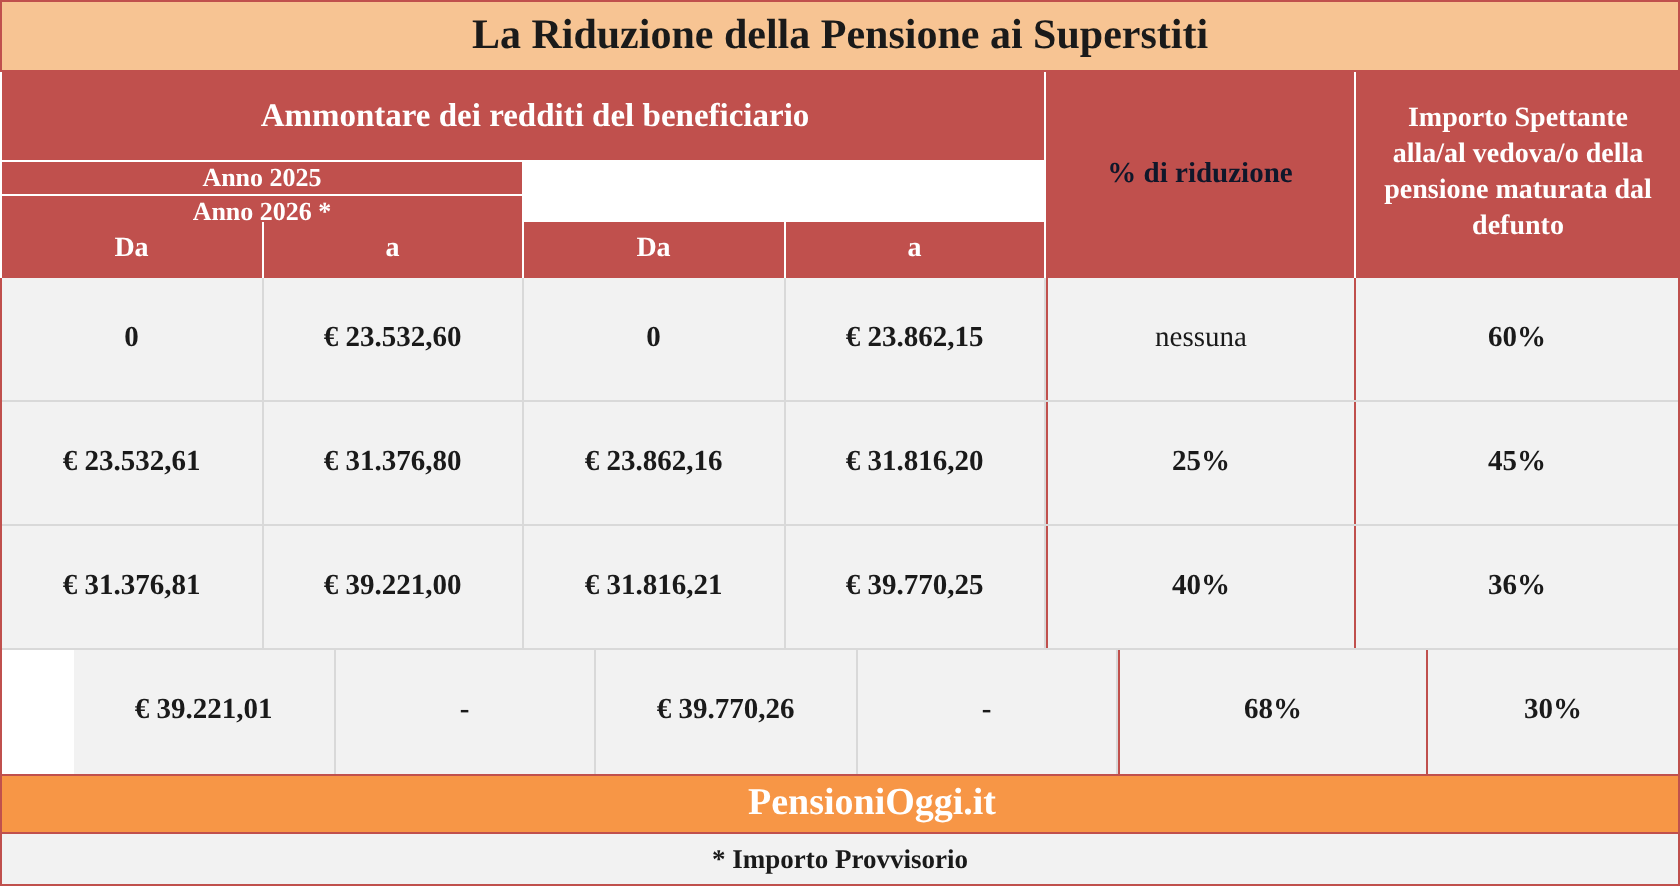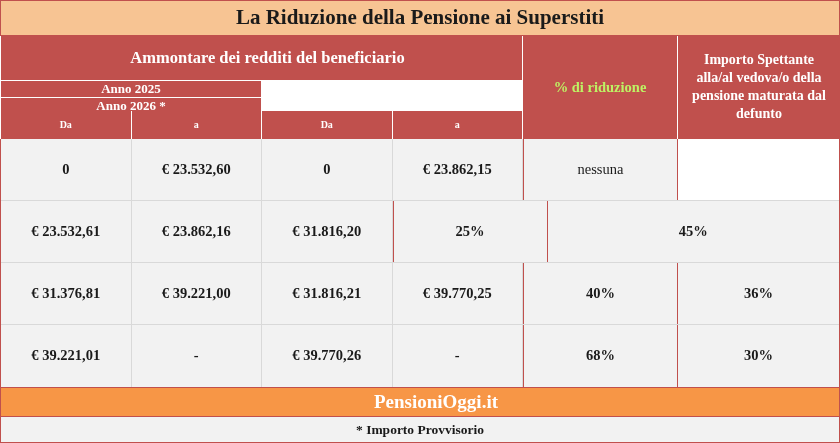--- a/index.html
+++ b/index.html
@@ -81,33 +81,33 @@
     font-family: "Liberation Serif", serif;
   }
   .hdr-subs {
     display: flex;
     height: 28px;
   }
   .hdr-sub {
     width: 130.5px;
     background: #c0504d;
     color: #ffffff;
-    font-size: 10px;
+    font-size: 14px;
     font-weight: bold;
     display: flex;
     align-items: center;
     justify-content: center;
     border-right: 1px solid #ffffff;
     box-sizing: border-box;
     font-family: "Liberation Serif", serif;
   }
   .hdr-pct {
     width: 155px;
     background: #c0504d;
-    color: #bef264;
+    color: #0f172a;
     font-size: 14.5px;
     font-weight: bold;
     display: flex;
     align-items: center;
     justify-content: center;
     text-align: center;
     border-right: 1px solid #ffffff;
     box-sizing: border-box;
     padding: 0 6px;
     font-family: "Liberation Serif", serif;
@@ -132,21 +132,21 @@
     flex: 1;
     display: flex;
     flex-direction: column;
   }
   .row {
     display: flex;
     height: 62px;
     border-bottom: 1px solid #d9d9d9;
     box-sizing: border-box;
   }
-  .row:last-child { border-bottom: none; }
+  .row:last-child { border-bottom: none; padding-left: 36px; }
   .cell {
     background: #f2f2f2;
     color: #1a1a1a;
     font-size: 14.5px;
     font-weight: bold;
     display: flex;
     align-items: center;
     justify-content: center;
     box-sizing: border-box;
     border-right: 1px solid #d9d9d9;
@@ -221,24 +221,26 @@
   </div>
 
   <div class="rows table-wrap">
 
     <div class="row">
       <div class="cell c-val">0</div>
       <div class="cell c-val">€ 23.532,60</div>
       <div class="cell c-val">0</div>
       <div class="cell c-val">€ 23.862,15</div>
       <div class="cell c-pct nessuna">nessuna</div>
+      <div class="cell c-spett">60%</div>
     </div>
 
     <div class="row">
       <div class="cell c-val">€ 23.532,61</div>
+      <div class="cell c-val">€ 31.376,80</div>
       <div class="cell c-val">€ 23.862,16</div>
       <div class="cell c-val">€ 31.816,20</div>
       <div class="cell c-pct">25%</div>
       <div class="cell c-spett">45%</div>
     </div>
 
     <div class="row">
       <div class="cell c-val">€ 31.376,81</div>
       <div class="cell c-val">€ 39.221,00</div>
       <div class="cell c-val">€ 31.816,21</div>

